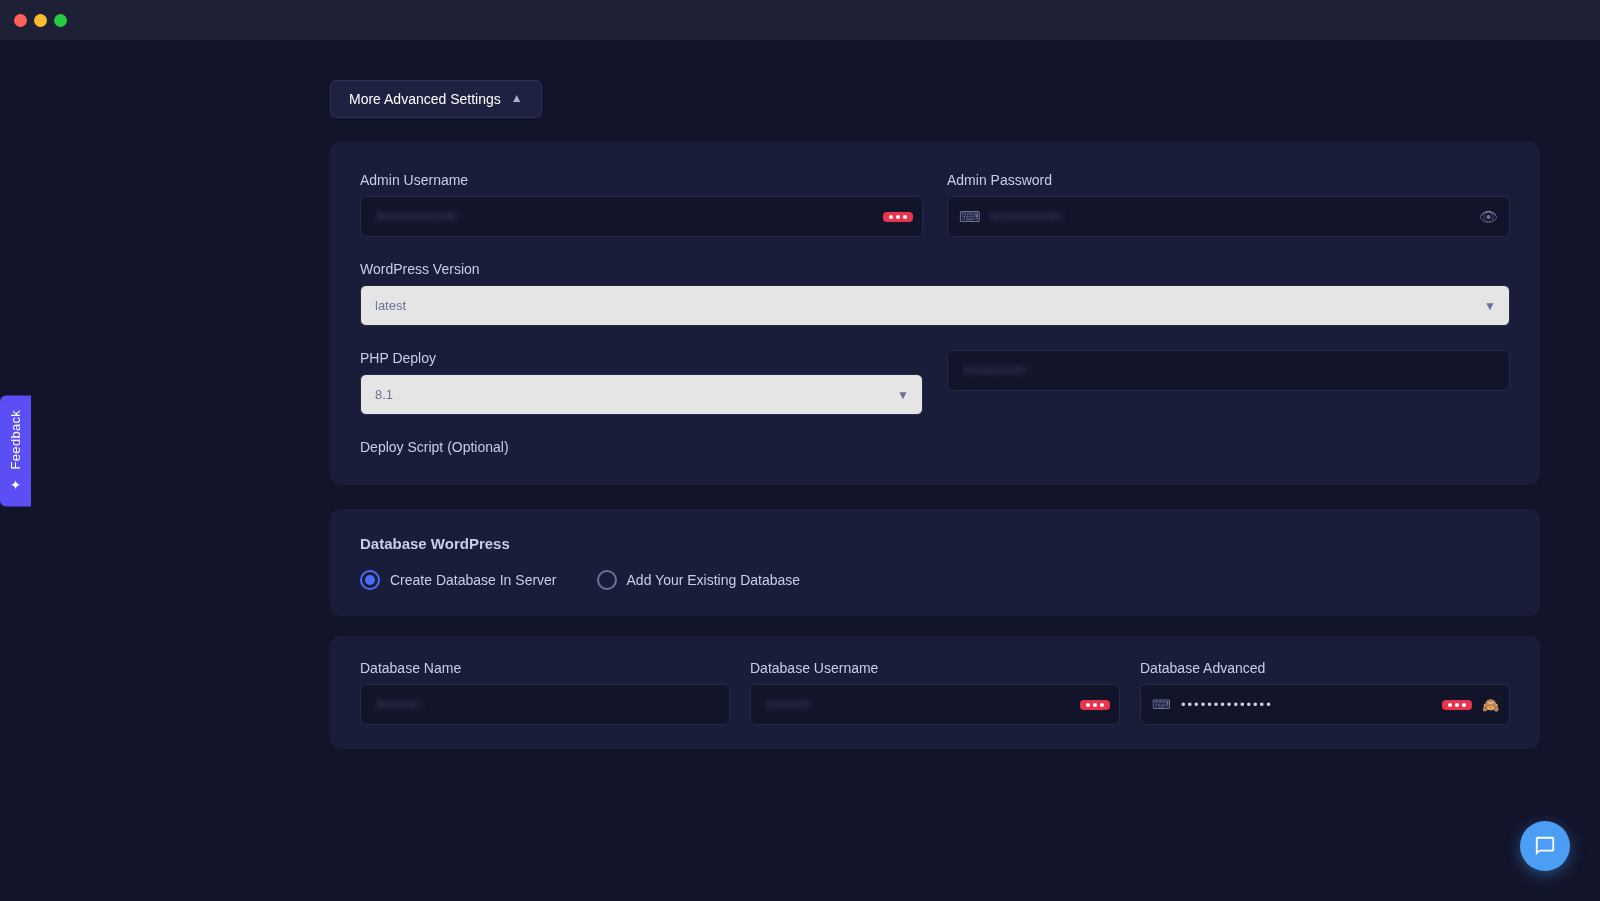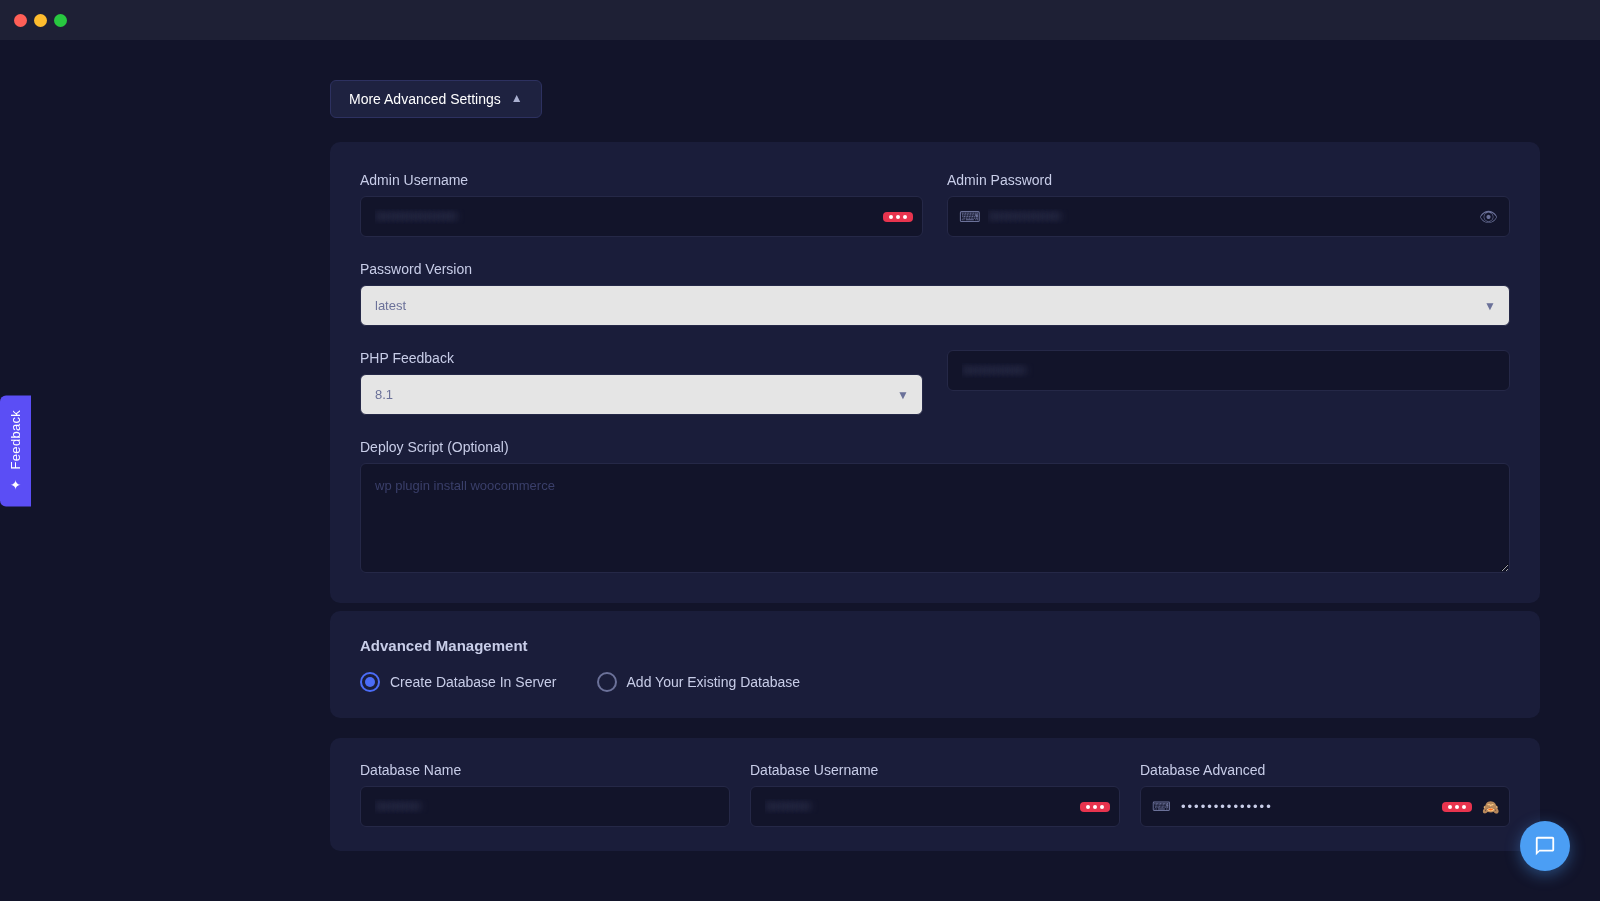--- a/index.html
+++ b/index.html
@@ -66,21 +66,21 @@
     .section-toggle .chevron {
       font-size: 12px;
       color: #aab0d0;
     }
 
     
     .card {
       background: #1a1d3a;
       border-radius: 10px;
       padding: 30px;
-      margin-bottom: 8px;
+      margin-bottom: 24px;
     }
 
     
     .form-row {
       display: flex;
       gap: 24px;
       margin-bottom: 24px;
     }
     .form-row:last-child {
       margin-bottom: 0;
@@ -352,64 +352,63 @@
           <div class="input-wrapper">
             <span class="input-icon-left">⌨</span>
             <input class="form-input blurred with-left-icon" type="password" value="••••••••••••••••" style="">
             <span class="input-icon-right">👁</span>
           </div>
         </div>
       </div>
 
       <div class="form-row">
         <div class="form-group">
-          <label class="field-label">Password Version</label>
+          <label class="field-label">WordPress Version</label>
           <div class="form-select-wrapper">
             <select class="form-select">
               <option>latest</option>
               <option>6.4</option>
               <option>6.3</option>
             </select>
             <span class="select-chevron">▼</span>
           </div>
         </div>
       </div>
 
       <div class="form-row">
         <div class="form-group">
-          <label class="field-label">PHP Feedback</label>
+          <label class="field-label">PHP Deploy</label>
           <div class="form-select-wrapper">
             <select class="form-select">
               <option selected="">8.1</option>
               <option>8.0</option>
               <option>7.4</option>
               <option>7.3</option>
             </select>
             <span class="select-chevron">▼</span>
           </div>
         </div>
         <div class="form-group">
           <div class="input-wrapper">
             <input class="form-input blurred" type="text" value="••••••••••••••" style="">
           </div>
         </div>
       </div>
 
       <div class="form-row">
         <div class="form-group full-width">
           <label class="field-label">Deploy Script (Optional)</label>
-          <textarea class="form-textarea" placeholder="wp plugin install woocommerce" style=""></textarea>
         </div>
       </div>
 
     </div>
 
     
     <div class="db-card">
-      <div class="db-section-title">Advanced Management</div>
+      <div class="db-section-title">Database WordPress</div>
       <div class="radio-row">
         <div class="radio-option">
           <div class="radio-circle selected"></div>
           <span class="radio-label">Create Database In Server</span>
         </div>
         <div class="radio-option">
           <div class="radio-circle"></div>
           <span class="radio-label">Add Your Existing Database</span>
         </div>
       </div>

